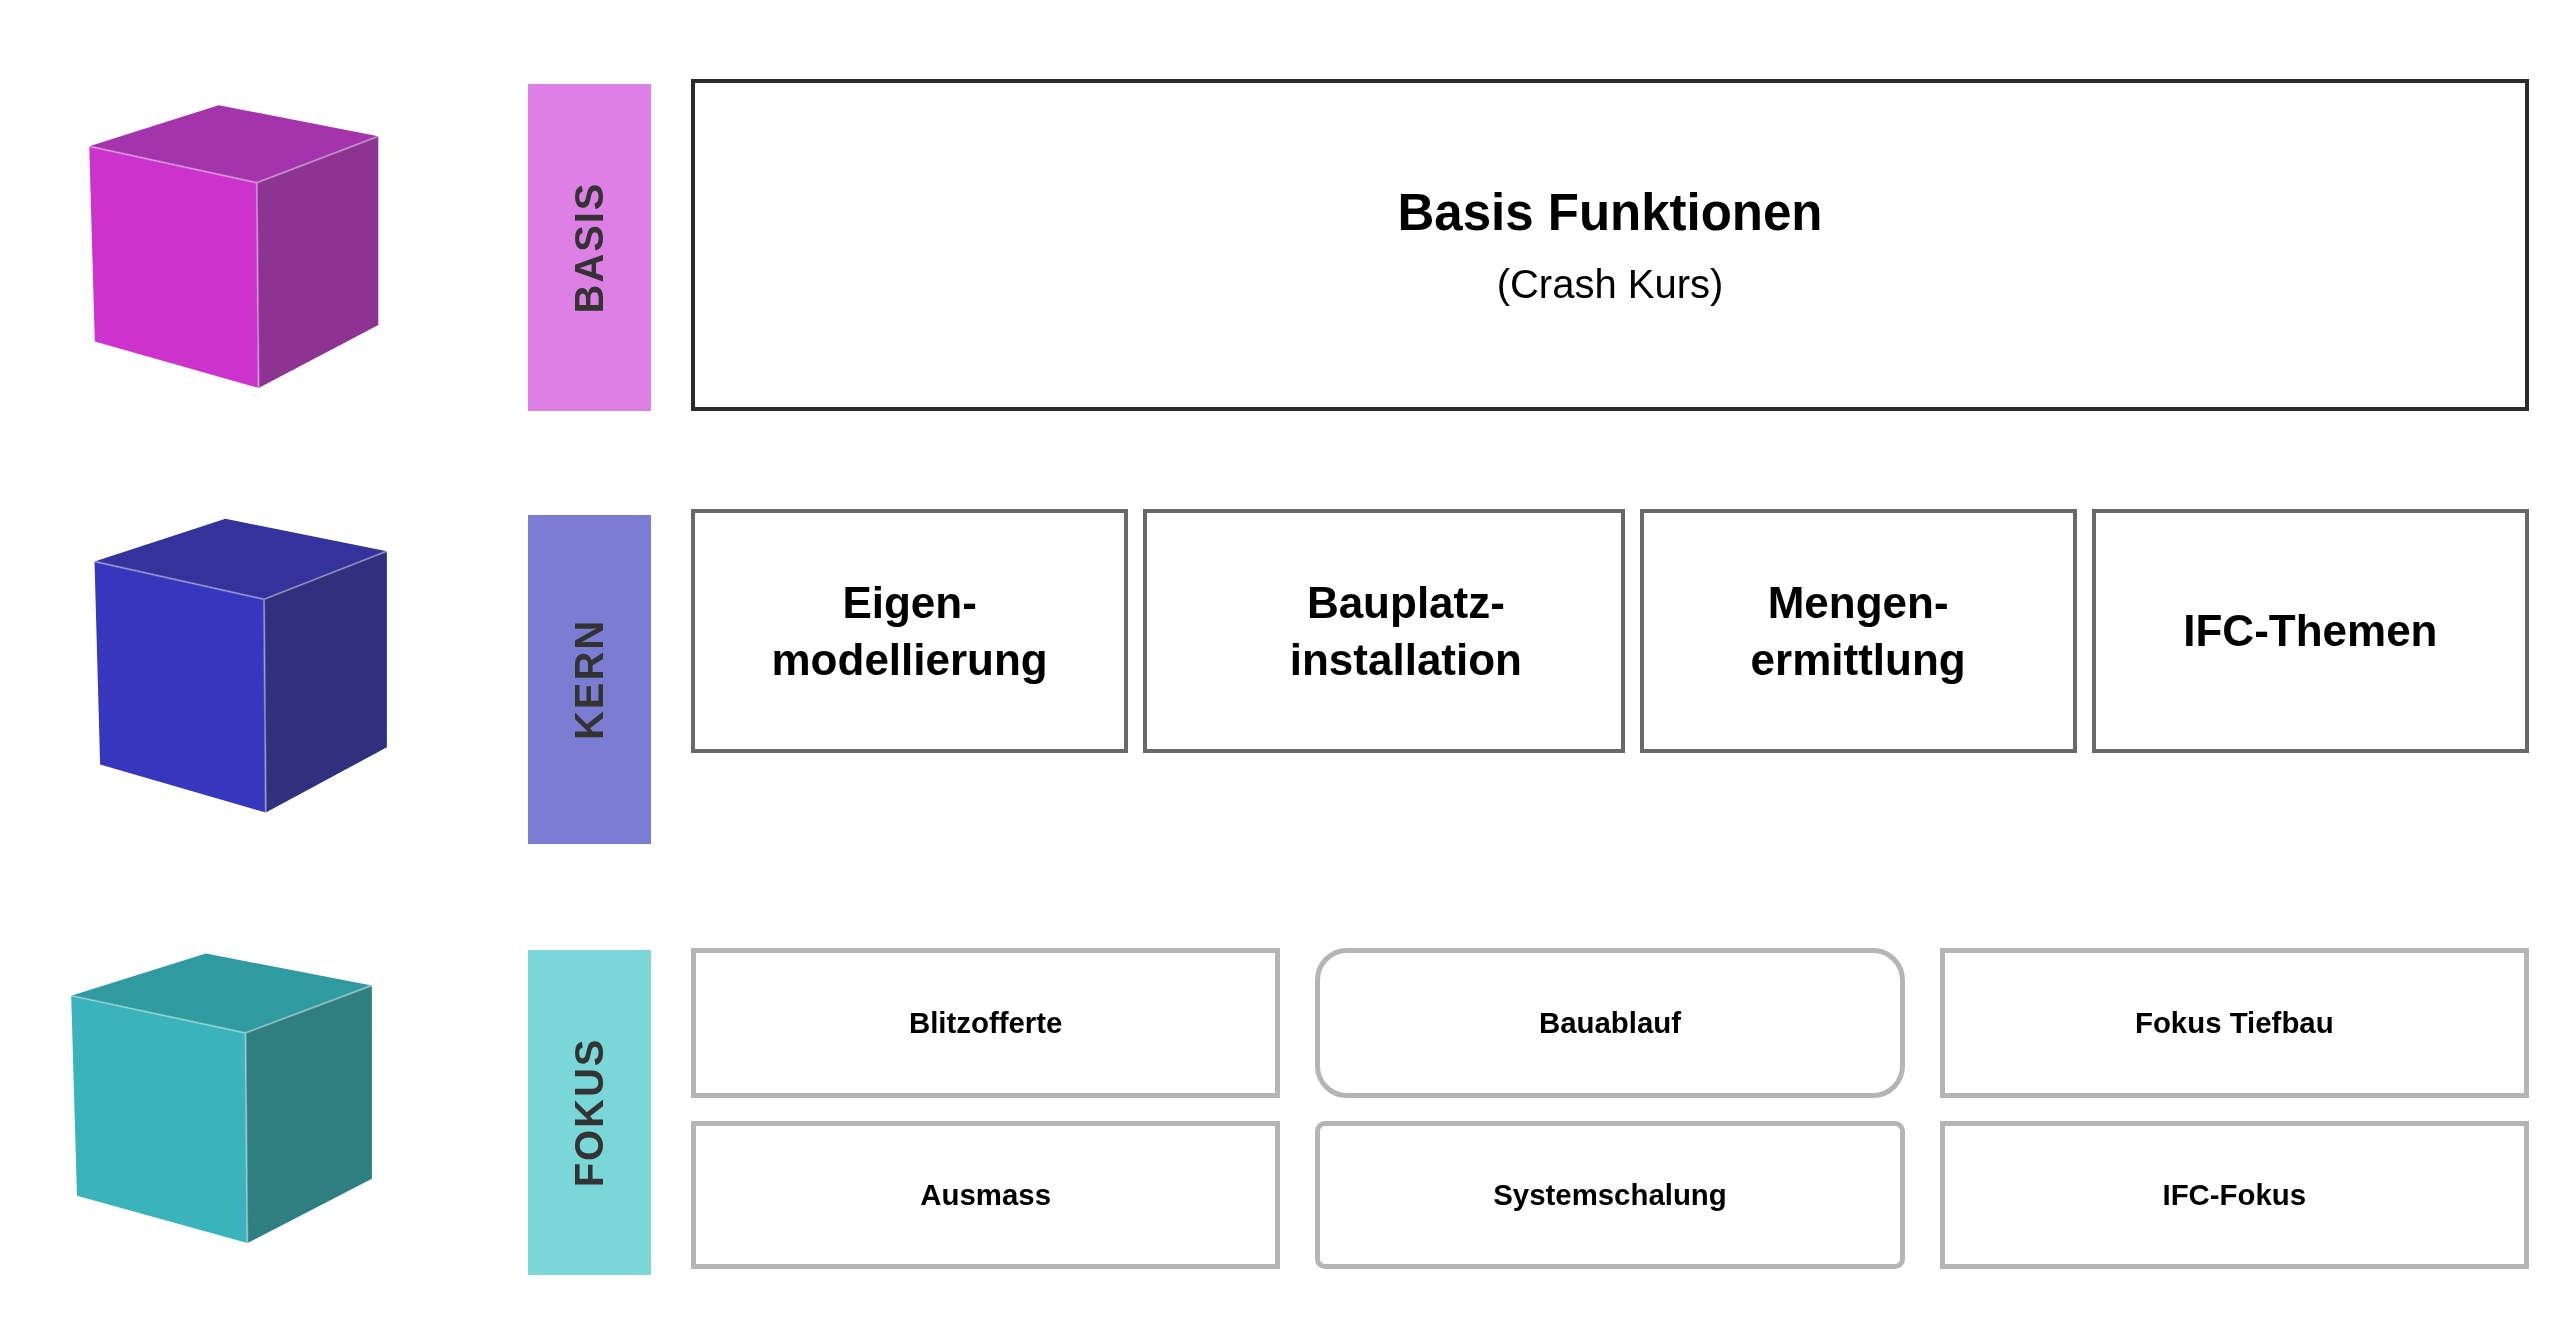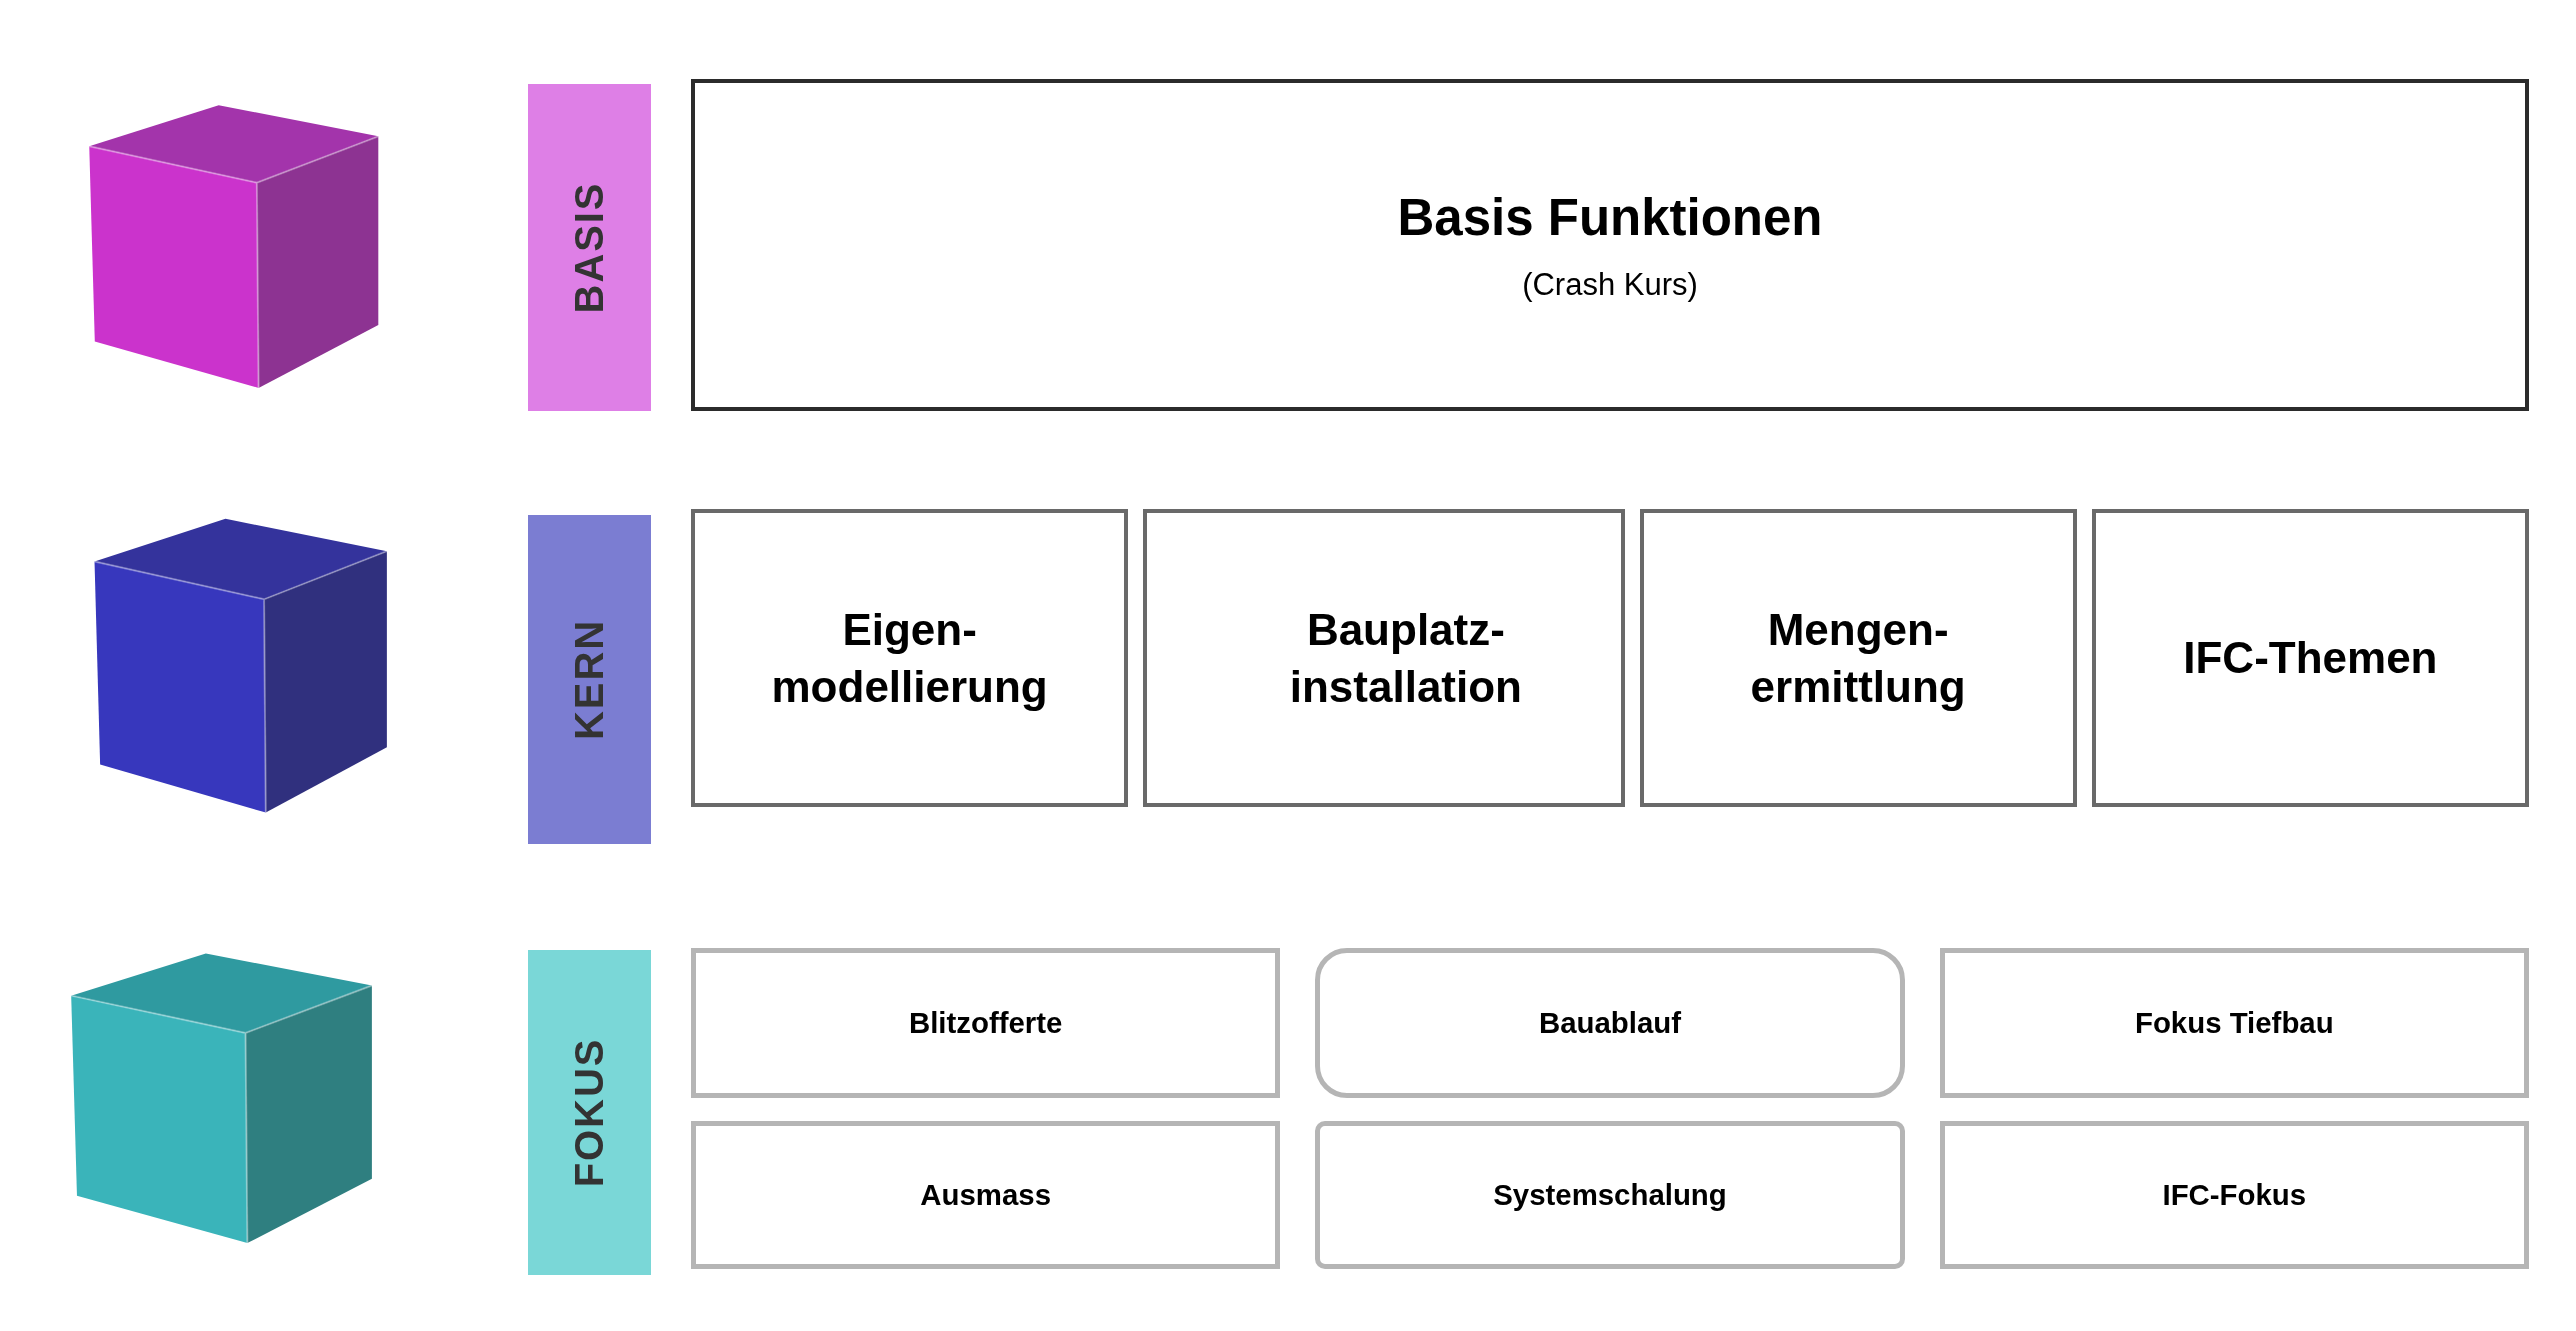--- a/index.html
+++ b/index.html
@@ -41,21 +41,21 @@
     left: 0; right: 0; top: 0; bottom: 0;
     background: #ffffff;
     border: 4.7px solid #2b2b2b;
     display: flex;
     flex-direction: column;
     align-items: center;
     justify-content: center;
     text-align: center;
   }
   .big-box .title   { font-weight: bold; font-size: 51px; color:#000; }
-  .big-box .subtitle{ font-size: 31px; color:#000; margin-top: 20px; }
+  .big-box .subtitle{ font-size: 40px; color:#000; margin-top: 20px; }
   .box-row {
     display: flex;
   }
   .course-box {
     flex: 1;
     background: #ffffff;
     display: flex;
     align-items: center;
     justify-content: center;
     text-align: center;
@@ -98,21 +98,21 @@
       <polygon points="6.7,17 55,28 55.5,90 8.3,76" fill="#3737bd"></polygon>
       <polygon points="55,28 90,14 90,71 55.5,90" fill="#30307e"></polygon>
       <path d="M6.7,17 L55,28 L90,14 M55,28 L55.5,90" fill="none" stroke="rgba(255,255,255,0.35)" stroke-width="2" vector-effect="non-scaling-stroke"></path>
     </svg>
   </div>
 
   <div class="tier-bar" style="top: 515px; height: 329px; background: rgb(123, 125, 210);">
     <div class="tier-label">KERN</div>
   </div>
 
-  <div class="content-col box-row kern-row" style="top:509px; height:298px;">
+  <div class="content-col box-row kern-row" style="top:509px; height:244px;">
     <div class="course-box" style="border-color: rgb(105, 105, 105);">
       <div class="kern-label">Eigen-
 modellierung</div>
     </div>
     <div class="course-box" style="border-color: rgb(105, 105, 105); padding-left: 44px;">
       <div class="kern-label">Bauplatz-
 installation</div>
     </div>
     <div class="course-box" style="border-color: rgb(105, 105, 105);">
       <div class="kern-label">Mengen-

